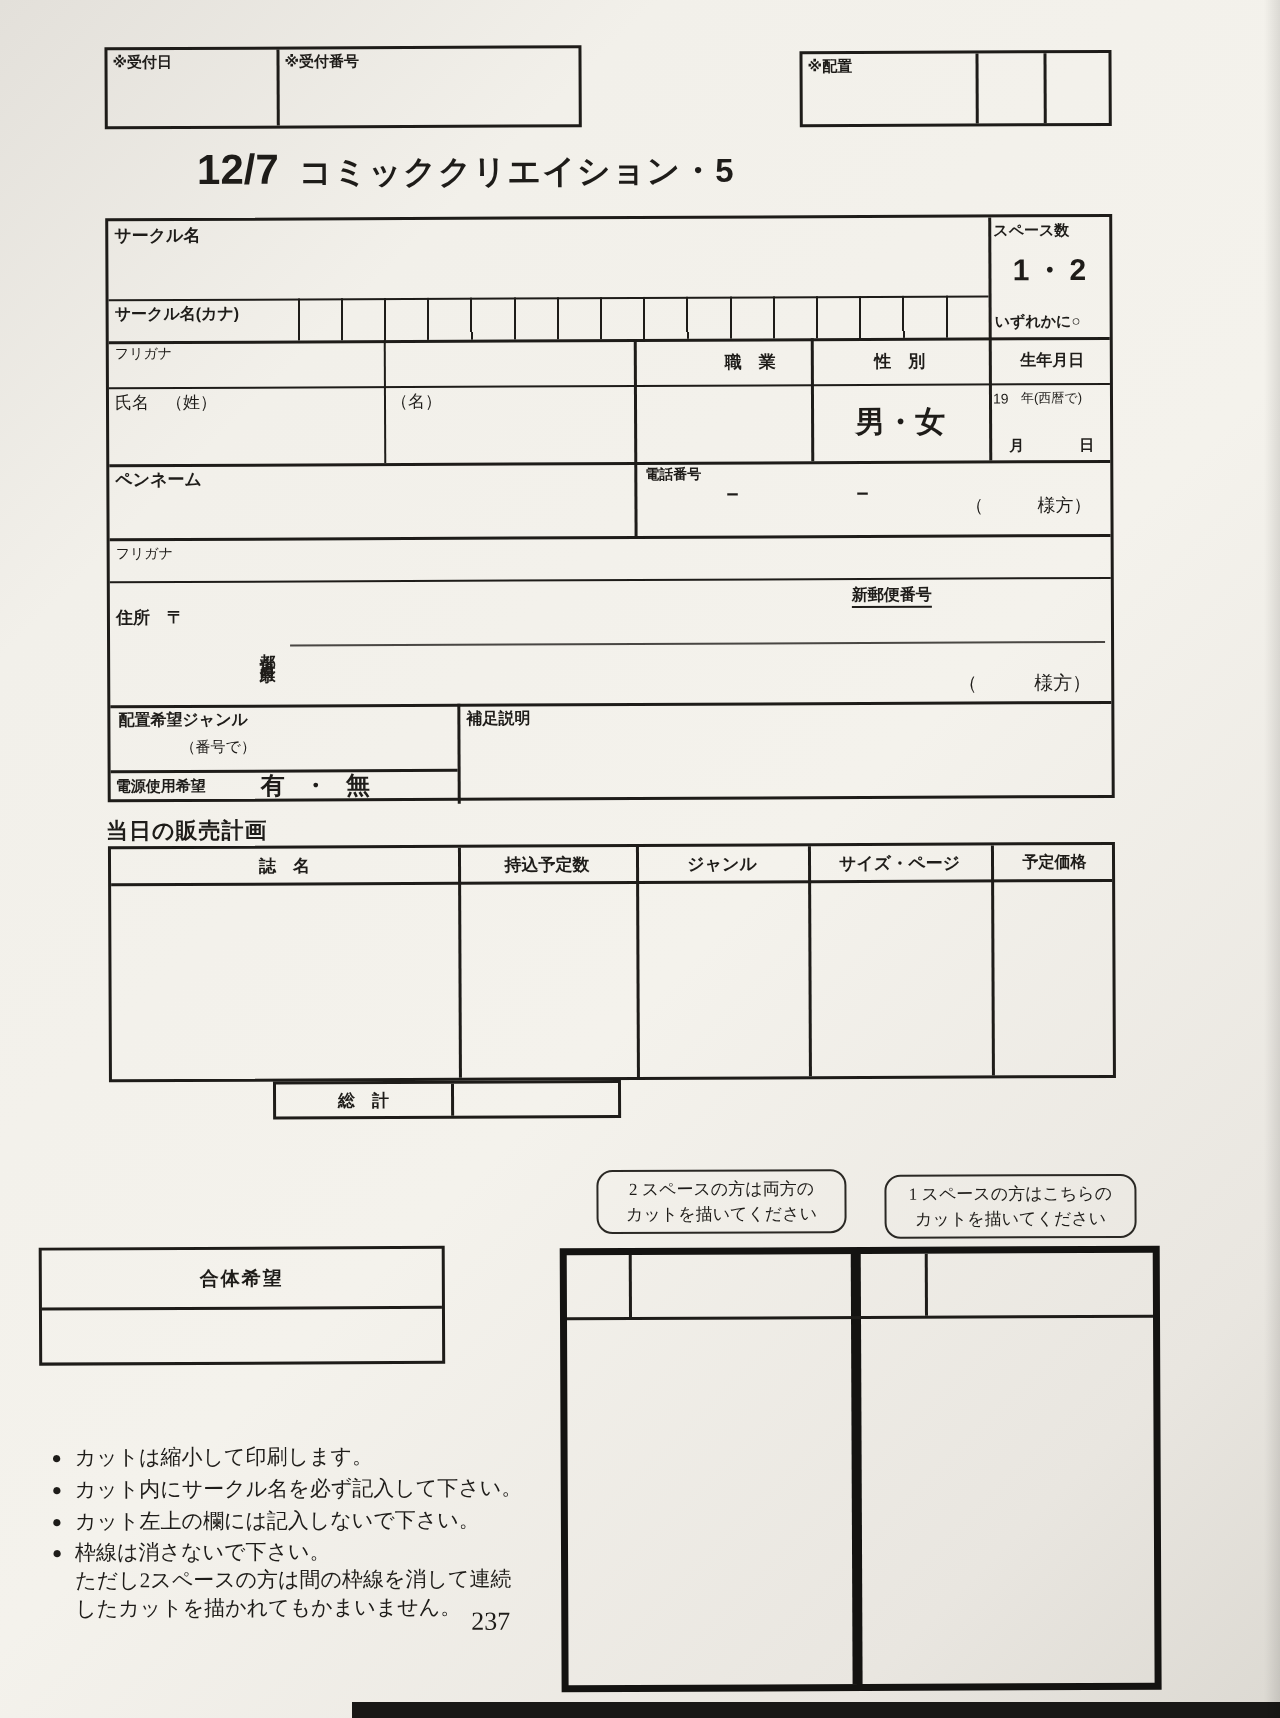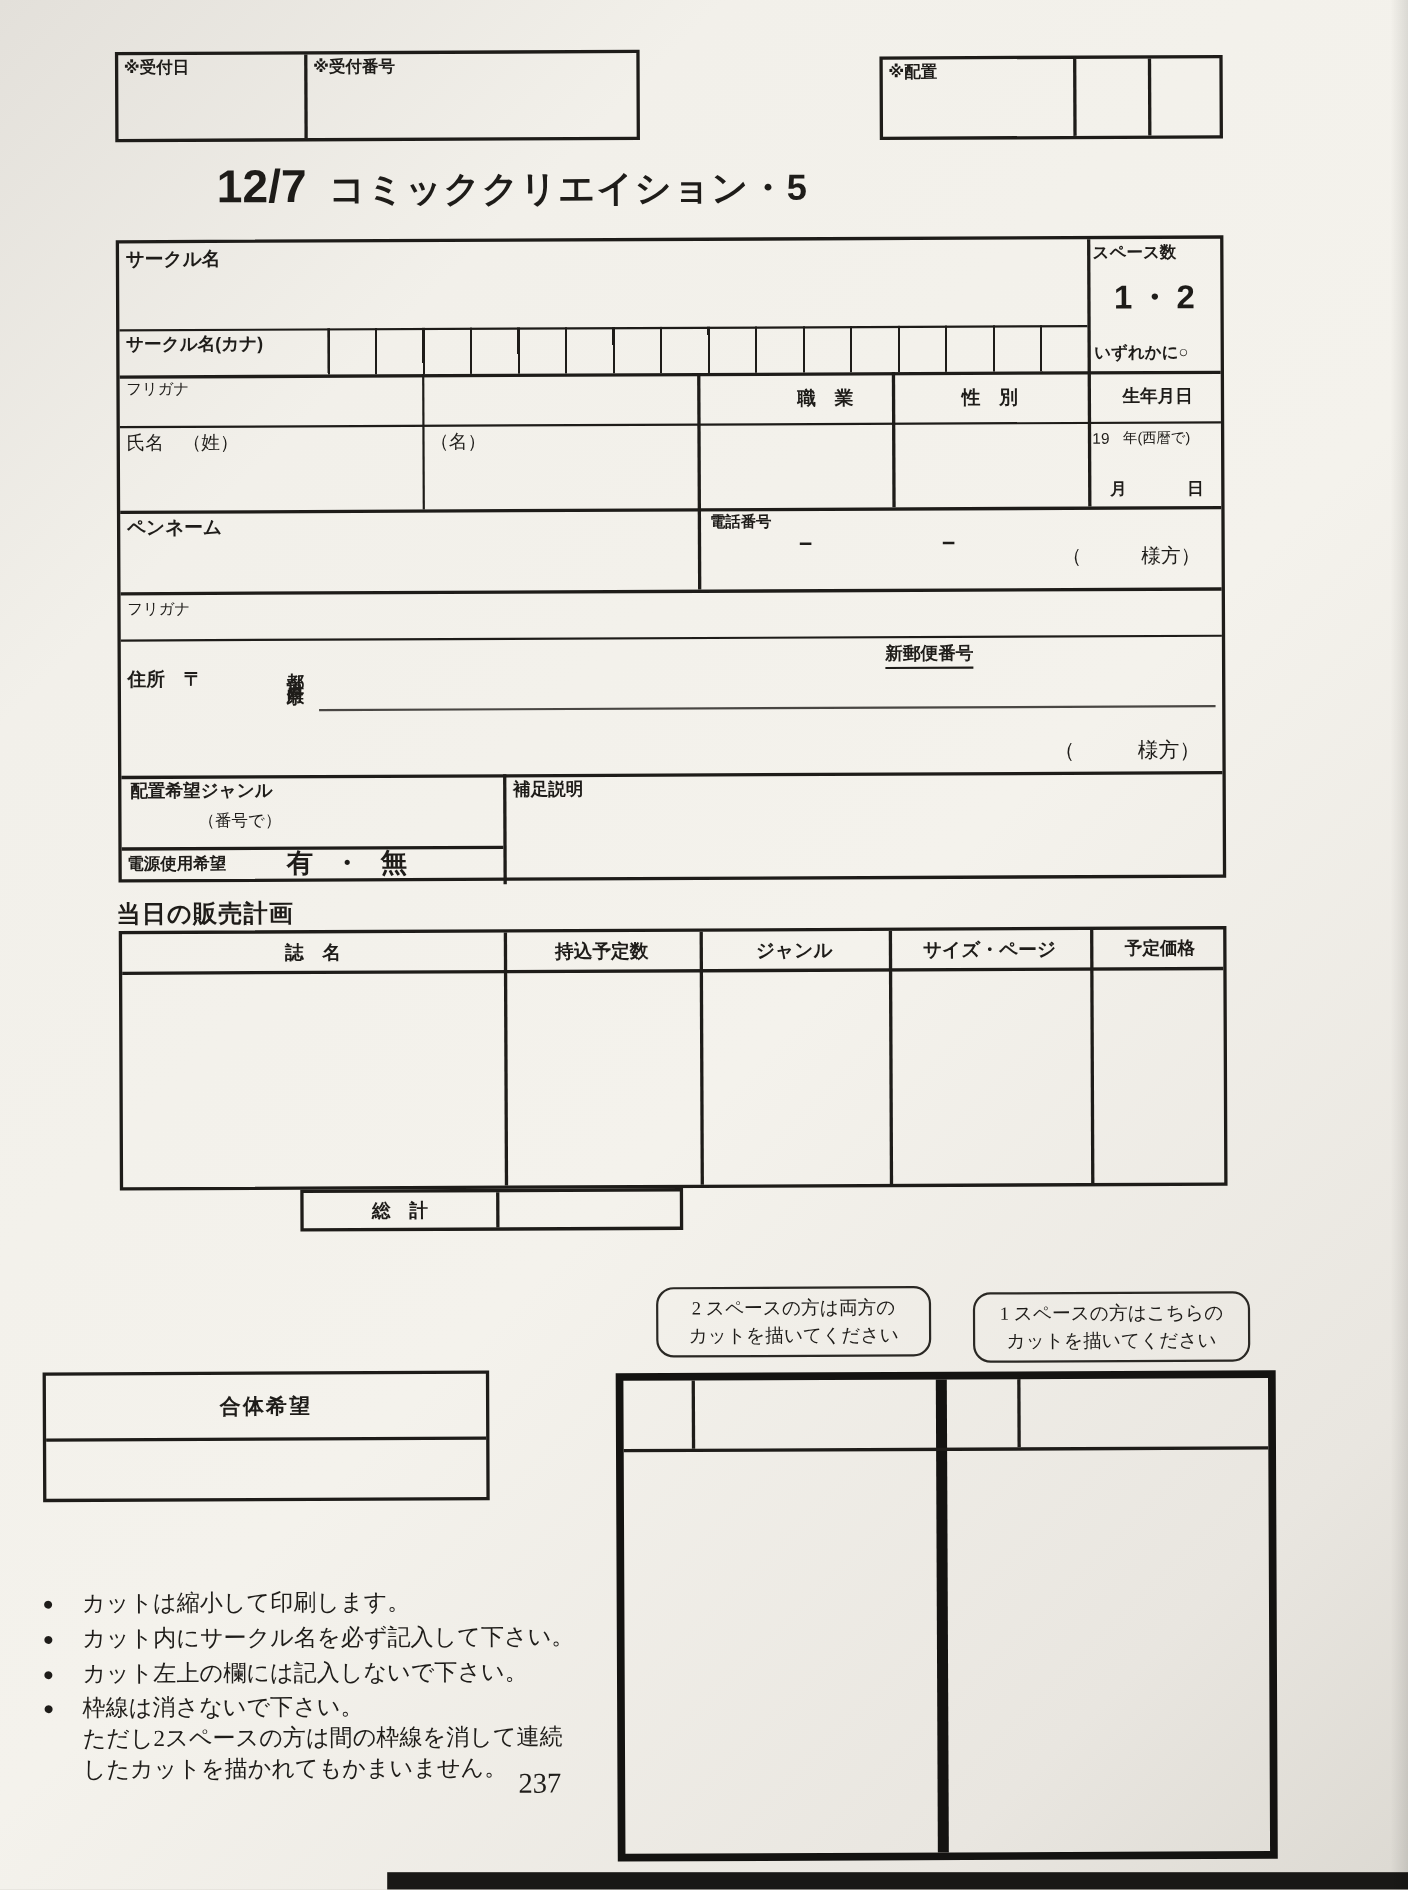--- a/index.html
+++ b/index.html
@@ -1,33 +1,33 @@
 <!DOCTYPE html>
 <html><head>
 <meta charset="utf-8">
 <style>
   :root{ --ink:#1e1c19; --paper:#f1efe9; }
   html,body{margin:0;padding:0;background:#d8d5cf;}
   #page{position:relative;width:1280px;height:1718px;overflow:hidden;
         background:linear-gradient(135deg,#e3e0da 0%,#f2f0ea 22%,#f4f2ec 55%,#e9e6e0 85%,#dcd9d2 100%);
-        font-family:"Liberation Sans","DejaVu Sans",sans-serif;color:var(--ink);}
+        font-family:"Liberation Sans","DejaVu Sans",sans-serif;color:var(--ink);text-align:center;}
   .sheet{position:absolute;inset:0;transform:rotate(-0.25deg);transform-origin:50% 50%;}
   .s{position:absolute;}
   .bx{position:absolute;box-sizing:border-box;border:3px solid var(--ink);background:transparent;}
   .hl{position:absolute;background:var(--ink);height:2px;}
   .vl{position:absolute;background:var(--ink);width:2px;}
   .lb{position:absolute;font-weight:700;white-space:pre;line-height:1.15;}
   .tx{position:absolute;white-space:pre;line-height:1.15;}
   .ctr{position:absolute;display:flex;align-items:center;justify-content:center;white-space:pre;}
   .m{font-family:"Liberation Serif","DejaVu Serif",serif;}
   .vert{writing-mode:vertical-rl;text-orientation:upright;}
   .kana-strip{position:absolute;background:repeating-linear-gradient(to right,var(--ink) 0 2px,transparent 2px 43.2px);}
   .note-row{position:absolute;display:flex;align-items:flex-start;font-size:21px;line-height:1.2;}
   .note-row .blt{width:36px;flex:0 0 36px;font-size:17px;padding-top:3px;}
-  .underline{border-bottom:2px solid var(--ink);padding-bottom:2px;}
+  .underline{border-bottom:2px solid var(--ink);padding-bottom:2px;margin-left:47px;}
   .edge{position:absolute;top:0;right:0;width:16px;height:100%;
         background:linear-gradient(to right,rgba(0,0,0,0),rgba(0,0,0,0.10));}
 </style>
 </head>
 <body>
 
 <div id="page">
 <div class="sheet">
 
   <div class="bx" style="left:108px;top:45px;width:477px;height:82px">
@@ -74,20 +74,21 @@
 
     <span class="lb" style="left:6px;top:84px;font-size:16px">サークル名(カナ)</span>
 
     <span class="tx" style="left:6px;top:124px;font-size:14px">フリガナ</span>
     <div class="ctr" style="left:553px;top:120px;width:177px;height:46px;font-weight:700;font-size:17px">職　業</div>
     <div class="ctr" style="left:702px;top:120px;width:178px;height:46px;font-weight:700;font-size:17px">性　別</div>
     <div class="ctr" style="left:880px;top:120px;width:127px;height:46px;font-weight:700;font-size:16px">生年月日</div>
 
     <span class="lb" style="left:6px;top:172px;font-size:17px;font-weight:400">氏名　（姓）</span>
     <span class="lb" style="left:282px;top:172px;font-size:17px;font-weight:400">（名）</span>
+    <div class="ctr" style="left:702px;top:166px;width:178px;height:77px;font-weight:700;font-size:30px">男・女</div>
     <span class="tx" style="left:884px;top:173px;font-size:14px">19</span>
     <span class="tx" style="left:912px;top:174px;font-size:13px">年(西暦で)</span>
     <span class="tx" style="left:900px;top:219px;font-size:15px;font-weight:700">月</span>
     <span class="tx" style="left:970px;top:219px;font-size:15px;font-weight:700">日</span>
 
     <span class="lb" style="left:6px;top:249px;font-size:17px">ペンネーム</span>
     <span class="lb" style="left:536px;top:247px;font-size:14px">電話番号</span>
     <span class="lb" style="left:612px;top:262px;font-size:22px">－</span>
     <span class="lb" style="left:742px;top:262px;font-size:22px">－</span>
     <span class="tx" style="left:856px;top:278px;font-size:18px">（　　　様方）</span>

